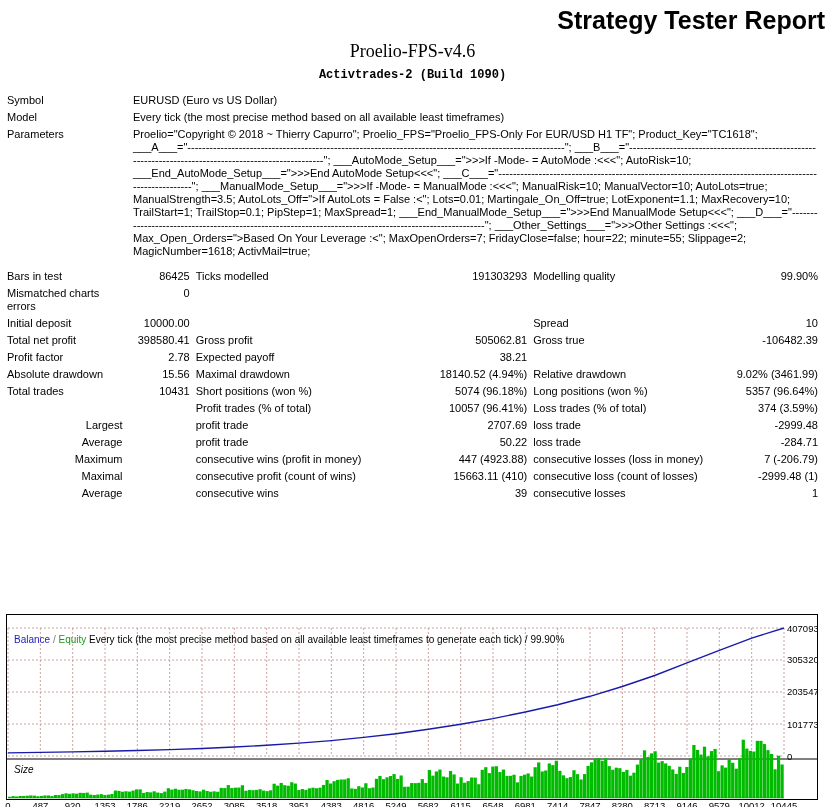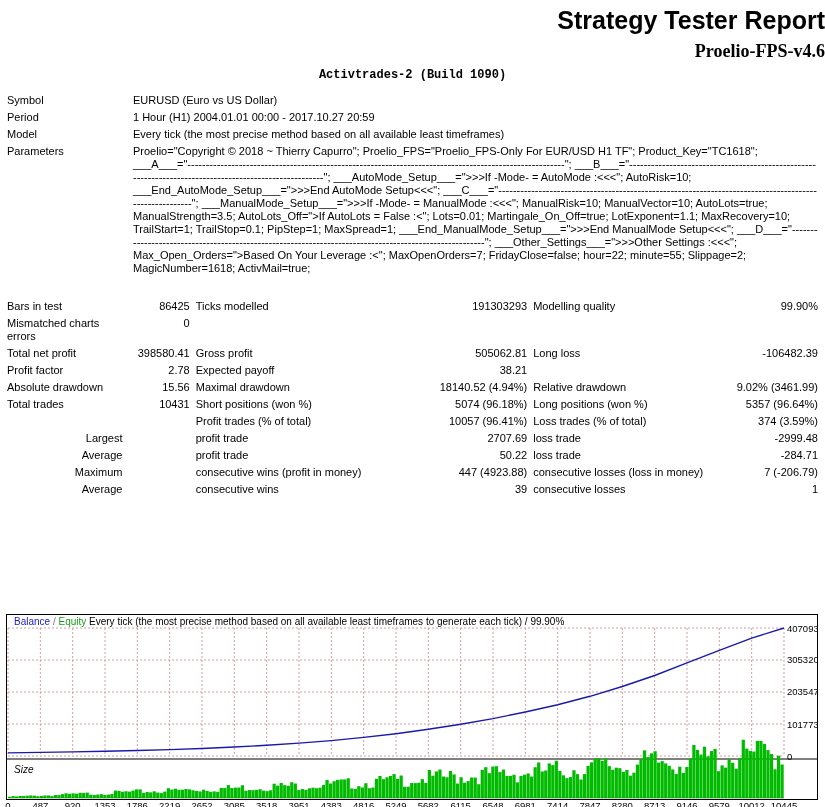--- a/index.html
+++ b/index.html
@@ -23,23 +23,23 @@
   }
   .title {
     text-align: right;
     font-family: Liberation Sans, sans-serif;
     font-weight: bold;
     font-size: 25px;
     margin-top: 6px;
     letter-spacing: 0px;
   }
   .subtitle {
-    text-align: right;
+    text-align: center;
     font-family: "Liberation Serif", serif;
-    font-weight: bold;
+    font-weight: normal;
     font-size: 18px;
     margin-top: 6px;
   }
   .subsubtitle {
     text-align: center;
     font-family: Liberation Mono, monospace;
     font-weight: bold;
     font-size: 12px;
     margin-top: 6px;
   }
@@ -71,21 +71,21 @@
     position: absolute;
     left: 6px;
     top: 608px;
     width: 812px;
     height: 196px;
   }
   .legend {
     font-size: 10px;
     position: absolute;
     left: 8px;
-    top: 2px;
+    top: 20px;
     z-index: 5;
     white-space: nowrap;
   }
   .legend .bal { color: #2020c0; }
   .legend .sep { color: #808080; }
   .legend .eq { color: #1a9a1a; }
   .legend .desc { color: #000000; }
   .sizelbl {
     position: absolute;
     left: 8px;
@@ -119,58 +119,62 @@
   <div class="subtitle">Proelio-FPS-v4.6</div>
   <div class="subsubtitle">Activtrades-2 (Build 1090)</div>
 
   <table class="rep">
     <tbody>
         <tr>
       <td class="lbl w-lbl1">Symbol</td>
       <td class="lbl" colspan="5">EURUSD (Euro vs US Dollar)</td>
     </tr>
     <tr>
-      <td class="lbl w-lbl1">Period</td>
-      <td class="lbl" colspan="5">1 Hour (H1) 2004.01.01 00:00 - 2017.10.27 20:59</td>
-    </tr>
-    <tr>
       <td class="lbl w-lbl1">Model</td>
       <td class="lbl" colspan="5">Every tick (the most precise method based on all available least timeframes)</td>
     </tr>
     <tr>
       <td class="lbl w-lbl1">Parameters</td>
       <td class="lbl params-cell" colspan="5">Proelio="Copyright © 2018 ~ Thierry Capurro"; Proelio_FPS="Proelio_FPS-Only For EUR/USD H1 TF"; Product_Key="TC1618"; ___A___="-------------------------------------------------------------------------------------------------------"; ___B___="-------------------------------------------------------------------------------------------------------"; ___AutoMode_Setup___="&gt;&gt;&gt;If -Mode- = AutoMode :&lt;&lt;&lt;"; AutoRisk=10; ___End_AutoMode_Setup___="&gt;&gt;&gt;End AutoMode Setup&lt;&lt;&lt;"; ___C___="-------------------------------------------------------------------------------------------------------"; ___ManualMode_Setup___="&gt;&gt;&gt;If -Mode- = ManualMode :&lt;&lt;&lt;"; ManualRisk=10; ManualVector=10; AutoLots=true; ManualStrength=3.5; AutoLots_Off="&gt;If AutoLots = False :&lt;"; Lots=0.01; Martingale_On_Off=true; LotExponent=1.1; MaxRecovery=10; TrailStart=1; TrailStop=0.1; PipStep=1; MaxSpread=1; ___End_ManualMode_Setup___="&gt;&gt;&gt;End ManualMode Setup&lt;&lt;&lt;"; ___D___="-------------------------------------------------------------------------------------------------------"; ___Other_Settings___="&gt;&gt;&gt;Other Settings :&lt;&lt;&lt;"; Max_Open_Orders="&gt;Based On Your Leverage :&lt;"; MaxOpenOrders=7; FridayClose=false; hour=22; minute=55; Slippage=2; MagicNumber=1618; ActivMail=true;</td>
     </tr>
   </tbody>
     </table>
 
-  <table class="rep" style="margin-top:21px;">
+  <table class="rep" style="margin-top:8px;">
     <tbody>
         <tr>
       <td class="lbl w-lbl1">Bars in test</td>
       <td class="num w-num1">86425</td>
       <td class="lbl w-lbl2">Ticks modelled</td>
       <td class="num w-num2">191303293</td>
       <td class="lbl w-lbl3">Modelling quality</td>
       <td class="num w-num3">99.90%</td>
     </tr>
     <tr>
       <td class="lbl w-lbl1">Mismatched charts errors</td>
       <td class="num w-num1">0</td>
       <td class="lbl w-lbl2"></td>
       <td class="num w-num2"></td>
       <td class="lbl w-lbl3"></td>
       <td class="num w-num3"></td>
     </tr>
     <tr>
+      <td class="lbl w-lbl1">Initial deposit</td>
+      <td class="num w-num1">10000.00</td>
+      <td class="lbl w-lbl2"></td>
+      <td class="num w-num2"></td>
+      <td class="lbl w-lbl3">Spread</td>
+      <td class="num w-num3">10</td>
+    </tr>
+    <tr>
       <td class="lbl w-lbl1">Total net profit</td>
       <td class="num w-num1">398580.41</td>
       <td class="lbl w-lbl2">Gross profit</td>
       <td class="num w-num2">505062.81</td>
-      <td class="lbl w-lbl3">Long loss</td>
+      <td class="lbl w-lbl3">Gross true</td>
       <td class="num w-num3">-106482.39</td>
     </tr>
     <tr>
       <td class="lbl w-lbl1">Profit factor</td>
       <td class="num w-num1">2.78</td>
       <td class="lbl w-lbl2">Expected payoff</td>
       <td class="num w-num2">38.21</td>
       <td class="lbl w-lbl3"></td>
       <td class="num w-num3"></td>
     </tr>
@@ -214,20 +218,28 @@
       <td class="lbl w-lbl3">loss trade</td>
       <td class="num w-num3">-284.71</td>
     </tr>
     <tr>
       <td class="num w-lbl1">Maximum</td>
       <td class="num w-num1"></td>
       <td class="lbl w-lbl2">consecutive wins (profit in money)</td>
       <td class="num w-num2">447 (4923.88)</td>
       <td class="lbl w-lbl3">consecutive losses (loss in money)</td>
       <td class="num w-num3">7 (-206.79)</td>
+    </tr>
+    <tr>
+      <td class="num w-lbl1">Maximal</td>
+      <td class="num w-num1"></td>
+      <td class="lbl w-lbl2">consecutive profit (count of wins)</td>
+      <td class="num w-num2">15663.11 (410)</td>
+      <td class="lbl w-lbl3">consecutive loss (count of losses)</td>
+      <td class="num w-num3">-2999.48 (1)</td>
     </tr>
     <tr>
       <td class="num w-lbl1">Average</td>
       <td class="num w-num1"></td>
       <td class="lbl w-lbl2">consecutive wins</td>
       <td class="num w-num2">39</td>
       <td class="lbl w-lbl3">consecutive losses</td>
       <td class="num w-num3">1</td>
     </tr>
   </tbody>

